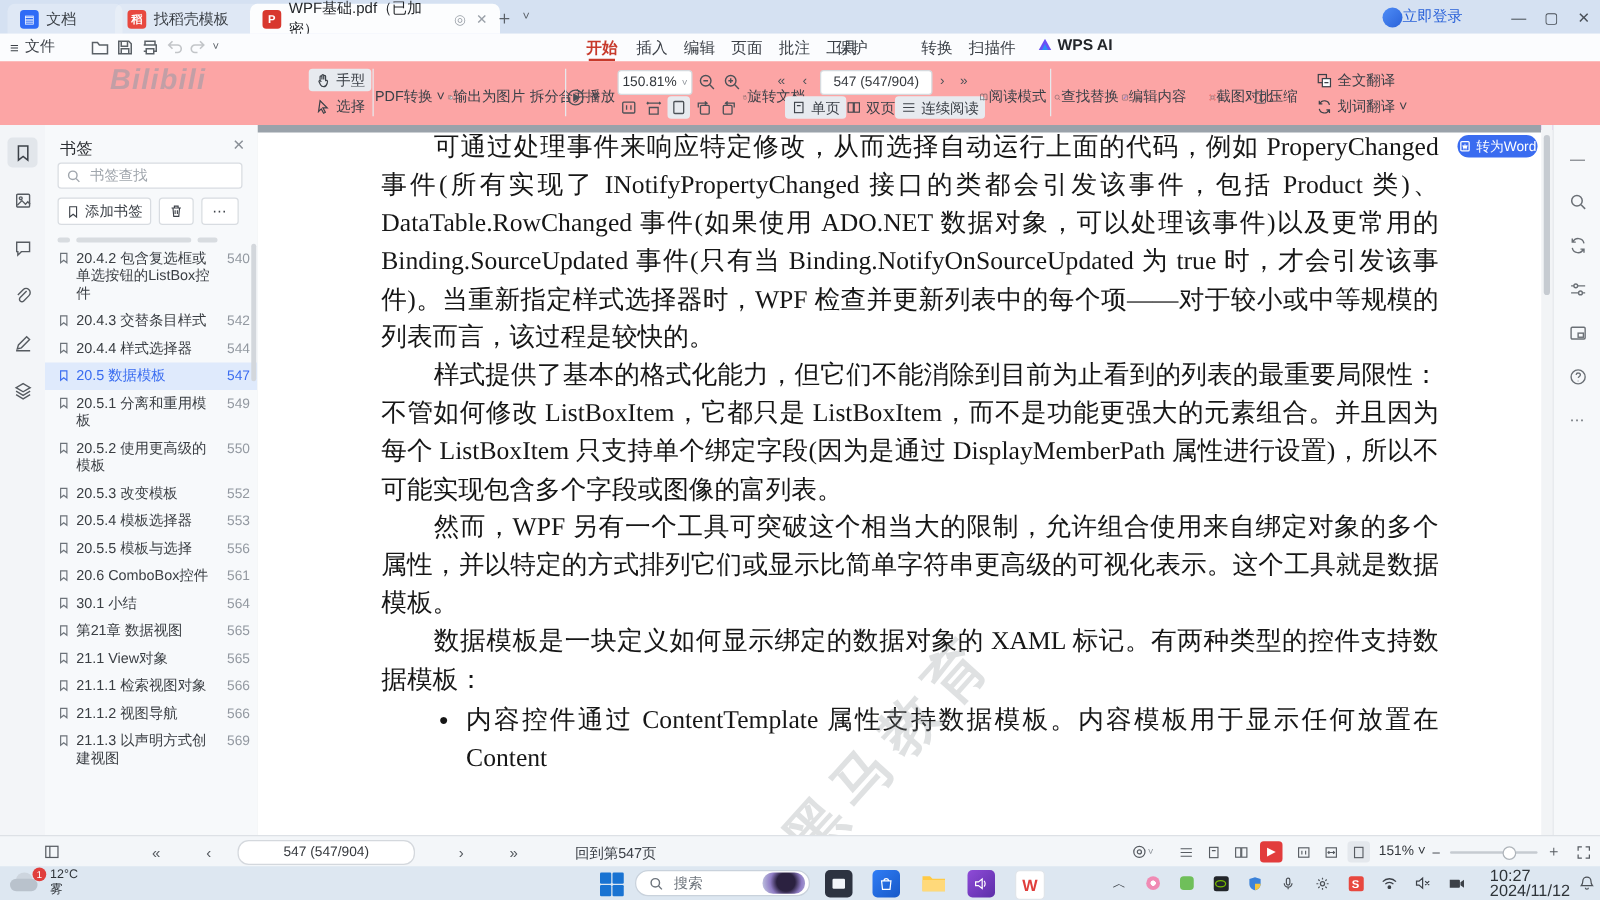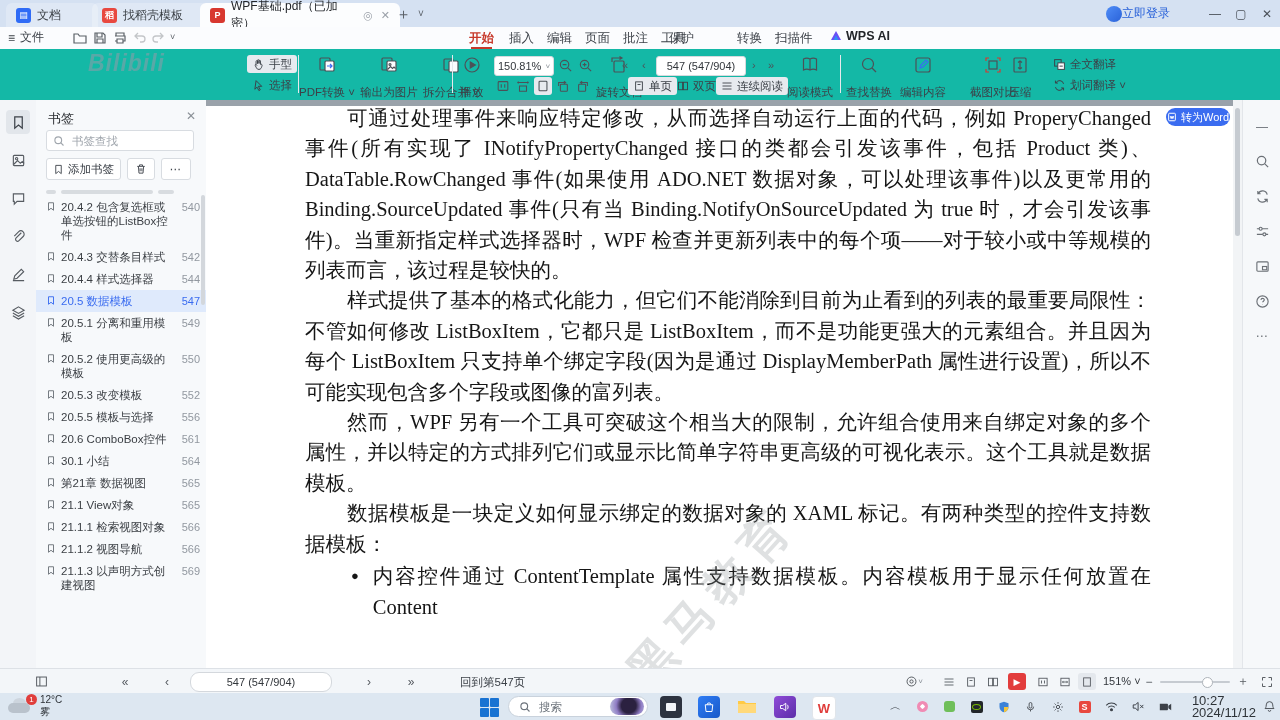--- a/index.html
+++ b/index.html
@@ -29,26 +29,26 @@
   .qicon{position:absolute;top:3px;width:16px;height:16px;color:#5b6167;}
   .qicon.dim{opacity:.35;}
   .rtab{position:absolute;top:0;height:22px;display:flex;align-items:center;padding:0 6px;color:#3c4148;font-size:12.5px;}
   .rtab.active{color:#c7392b;font-weight:bold;}
   .rtab.active:after{content:"";position:absolute;left:8px;right:8px;bottom:0;height:2px;background:#c7392b;}
   .wpsai{position:absolute;top:2px;display:flex;gap:4px;align-items:center;font-size:12.5px;font-weight:bold;color:#23262a;}
   .sharebtn{position:absolute;background:#df3f3b;color:#fff;border-radius:3px;display:flex;align-items:center;gap:4px;
             padding:0 9px;height:19px;font-size:12px;}
 
   
-  .ribbon{position:absolute;left:0;top:49px;width:1280px;height:51px;background:#14b8a6;border-bottom:4px solid #d946ef;}
+  .ribbon{position:absolute;left:0;top:49px;width:1280px;height:51px;background:#fca5a5;border-bottom:4px solid #d946ef;}
   .vdiv{position:absolute;top:6px;height:38px;width:1px;background:#e6e9ed;}
   .minibtn{position:absolute;height:18px;display:flex;align-items:center;gap:4px;padding:0 5px;border-radius:3px;
            color:#3c4148;font-size:11.5px;white-space:nowrap;}
   .minibtn.hl{background:#e7eaef;}
-  .bigbtn{position:absolute;top:3px;width:54px;height:45px;display:flex;flex-direction:column;align-items:center;
+  .bigbtn{position:absolute;top:3px;width:54px;height:45px;display:flex;align-items:center;
           justify-content:space-between;padding:3px 0 2px;color:#3c4148;font-size:11.5px;white-space:nowrap;}
   .combo{position:absolute;height:18px;background:#fff;border:1px solid #d6dade;border-radius:3px;
          display:flex;align-items:center;justify-content:center;gap:4px;font-size:11px;color:#33373c;}
   .smic{position:absolute;width:18px;height:18px;border-radius:3px;display:flex;align-items:center;justify-content:center;color:#4c5157;}
   .smic.hl{background:#e7eaef;}
   .navg{position:absolute;color:#4c5157;font-size:11px;}
   .toword{position:absolute;left:1166px;top:108px;width:64px;height:18px;border-radius:9px;background:#3a6cf0;
           color:#fff;font-size:11px;display:flex;align-items:center;justify-content:center;gap:4px;z-index:40;}
 
   
@@ -576,20 +576,29 @@
           </span>
         <span class="bm-label">20.5.3 改变模板</span>
           <span class="bm-page">552</span>
       </div>
       <div class="bm-row">
         <span class="bm-ic">
             <svg width="10" height="11" viewBox="0 0 16 16" fill="none" stroke="currentColor" stroke-width="1.5">
               <path d="M4 2h8v12l-4-3.2L4 14z"></path>
             </svg>
           </span>
+        <span class="bm-label">20.5.4 模板选择器</span>
+          <span class="bm-page">553</span>
+      </div>
+      <div class="bm-row">
+        <span class="bm-ic">
+            <svg width="10" height="11" viewBox="0 0 16 16" fill="none" stroke="currentColor" stroke-width="1.5">
+              <path d="M4 2h8v12l-4-3.2L4 14z"></path>
+            </svg>
+          </span>
         <span class="bm-label">20.5.5 模板与选择</span>
           <span class="bm-page">556</span>
       </div>
       <div class="bm-row">
         <span class="bm-ic">
             <svg width="10" height="11" viewBox="0 0 16 16" fill="none" stroke="currentColor" stroke-width="1.5">
               <path d="M4 2h8v12l-4-3.2L4 14z"></path>
             </svg>
           </span>
         <span class="bm-label">20.6 ComboBox控件</span>

